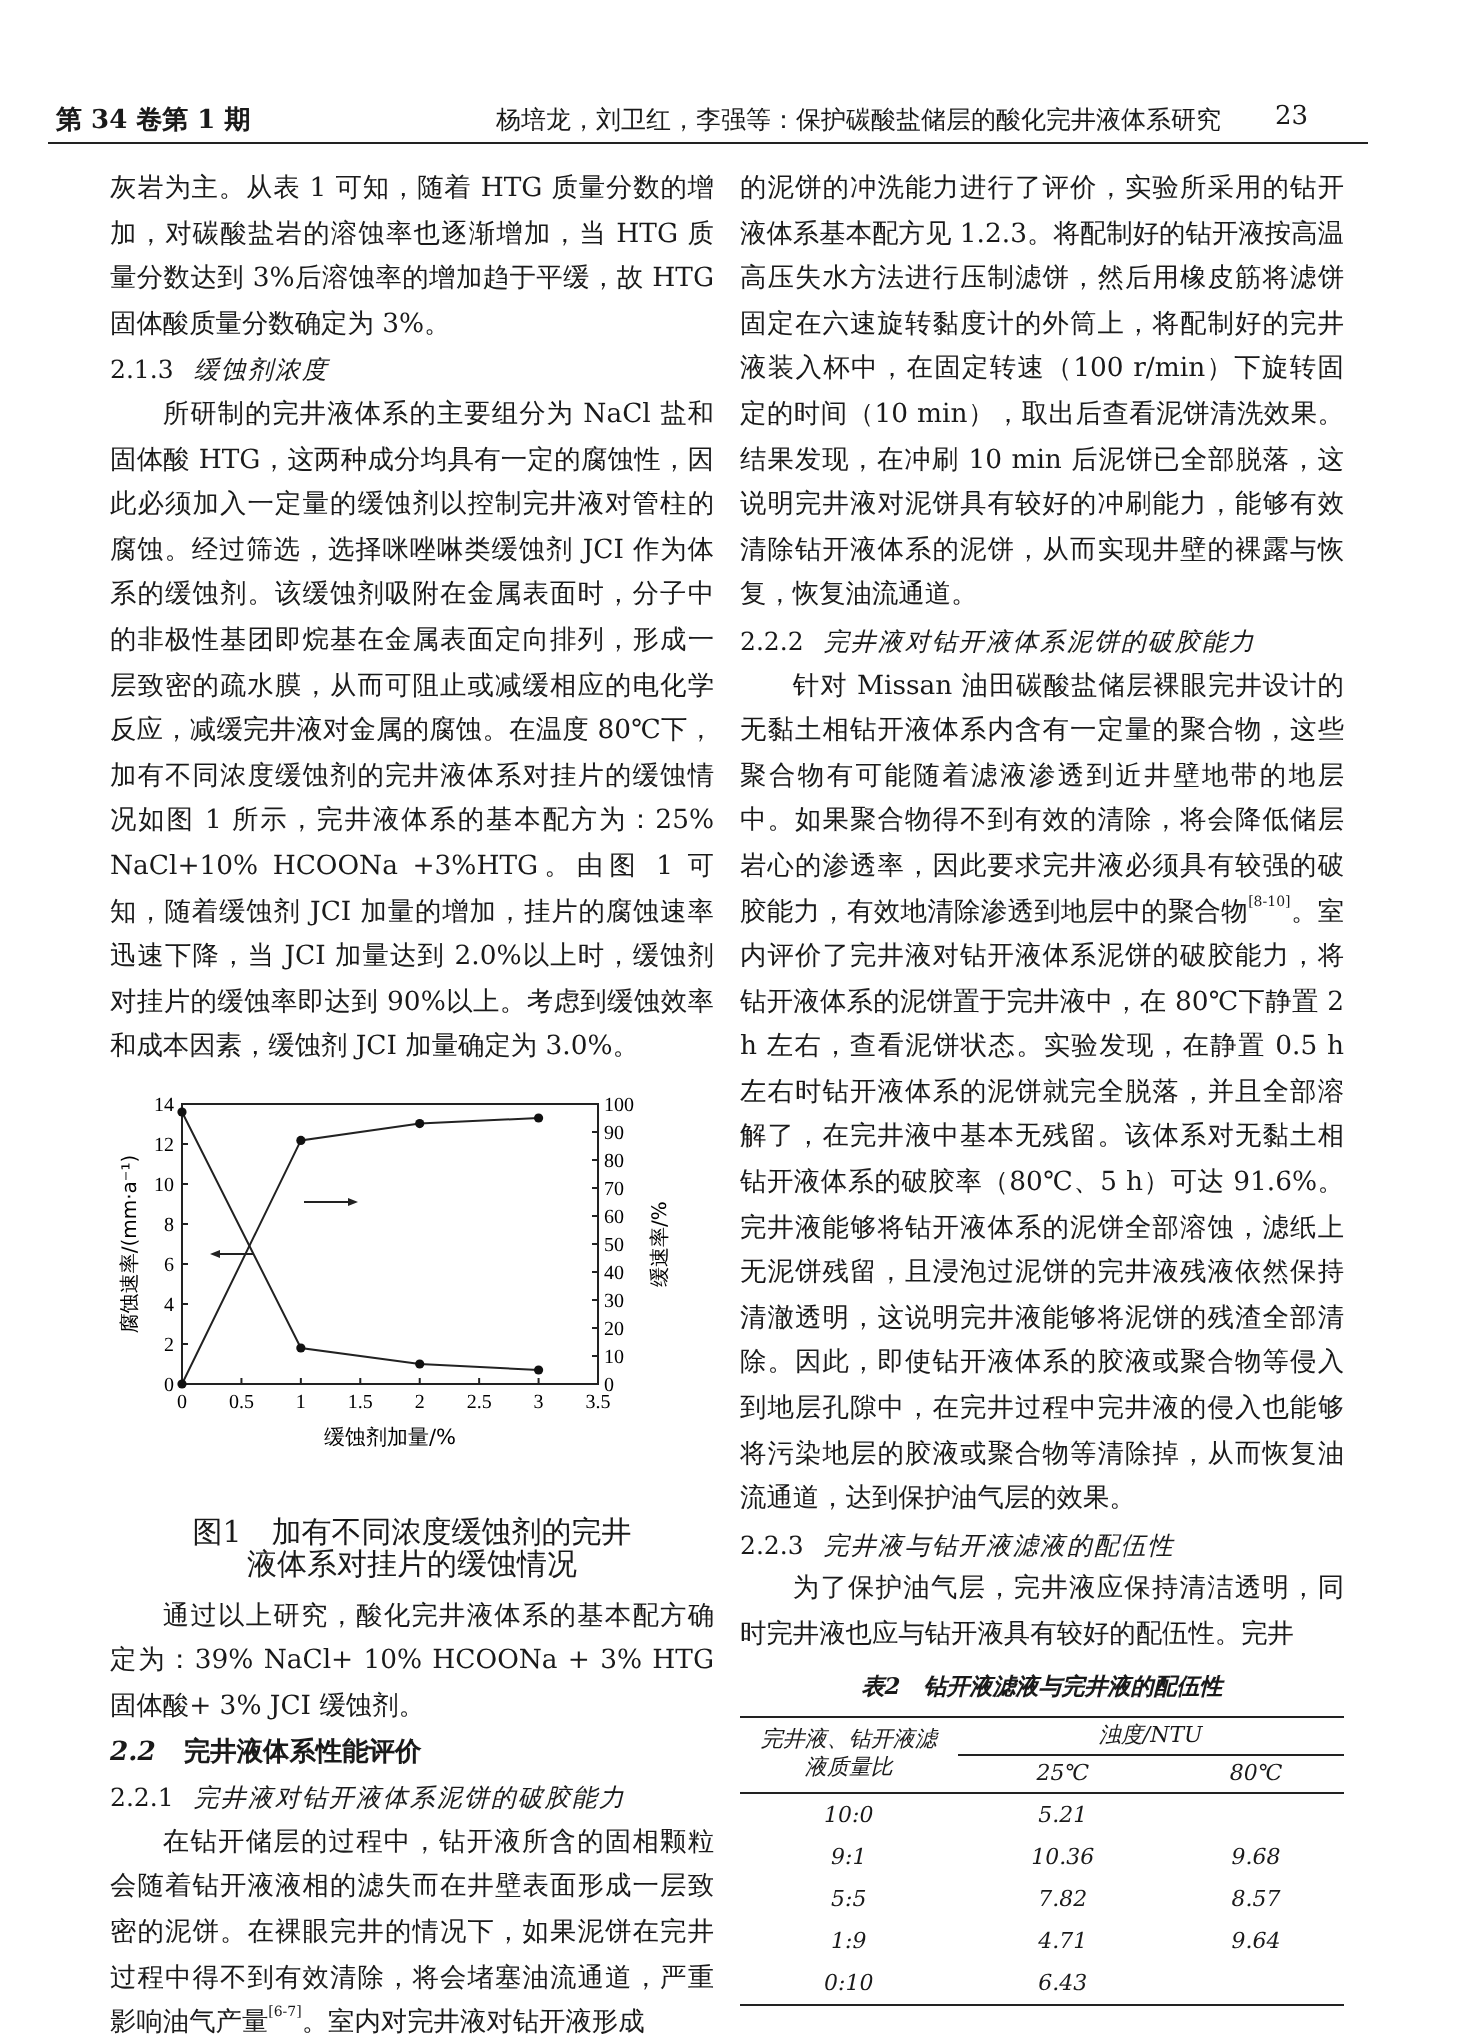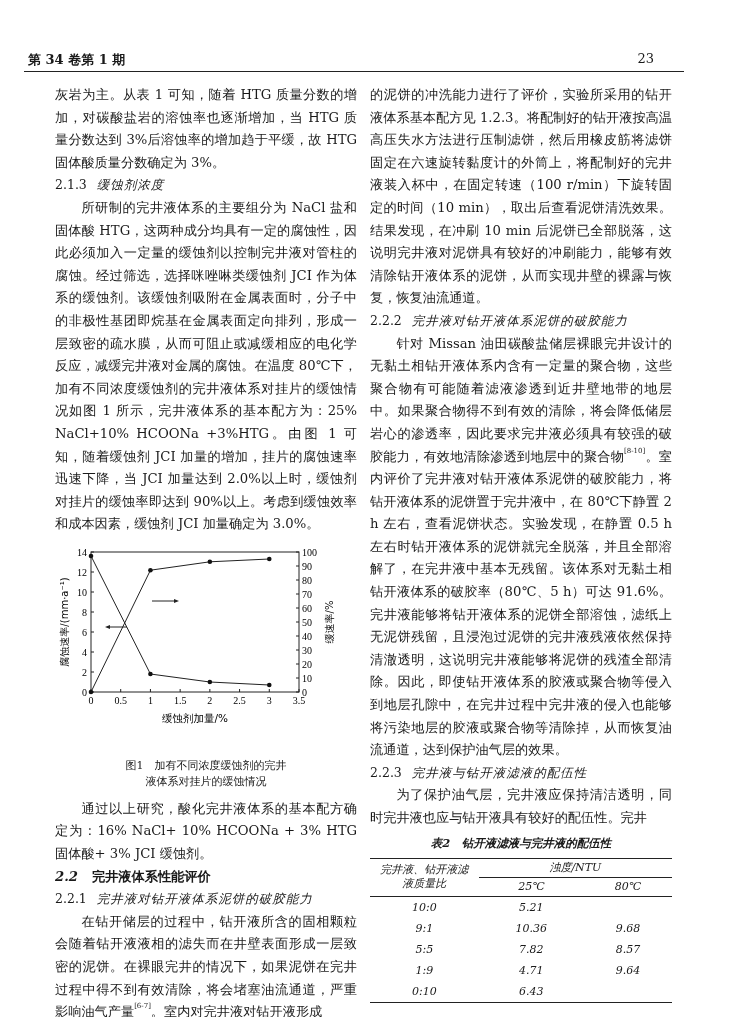--- a/index.html
+++ b/index.html
@@ -17,36 +17,37 @@
   .col p { margin:0; text-align:justify; text-align-last:left; }
   .col p.ind { text-indent:2em; }
   .h3 { font-size:12.5px; letter-spacing:1px; font-style:italic; margin:0; }
   .h3 .num { font-style:normal; letter-spacing:0; margin-right:10px; }
   .h2 { font-weight:bold; margin:0; font-size:13.2px; }
   .h2 .num { margin-right:14px;font-style:italic; }
   sup { font-size:7px; vertical-align:top; line-height:10px; }
 
   .figure { position:relative; width:302px; height:212px; margin:8px 0 0 0; }
   .figure svg { position:absolute; left:0; top:0; }
-  .fig-caption { text-align:center; font-size:11px; line-height:16px; margin-top:2px; }
+  .fig-caption { text-align:center; font-size:15px; line-height:16px; margin-top:2px; }
 
   .table-wrap { margin-top:4px;font-style:italic; }
   .table-title { text-align:center; font-weight:bold; font-size:11.5px; margin-bottom:6px; line-height:18px; }
   table { width:100%; border-collapse:collapse; font-size:11px; }
   table.t2 { border-top:1.5px solid #222; border-bottom:1.5px solid #222; }
   table.t2 th { font-weight:normal; padding:2px 0; line-height:14px; }
   table.t2 td { text-align:center; line-height:21px; padding:0; }
   .subhead { border-bottom:1px solid #222; }
   .midline { border-bottom:1px solid #222; }
 </style>
 </head>
 <body>
 
 <div class="header">
   <span class="left">第 34 卷第 1 期</span>
+  <span class="center">杨培龙，刘卫红，李强等：保护碳酸盐储层的酸化完井液体系研究</span>
   <span class="right">23</span>
 </div>
 
 <div class="col left">
   <p>灰岩为主。从表 1 可知，随着 HTG 质量分数的增加，对碳酸盐岩的溶蚀率也逐渐增加，当 HTG 质量分数达到 3%后溶蚀率的增加趋于平缓，故 HTG 固体酸质量分数确定为 3%。</p>
   <p class="h3"><span class="num">2.1.3</span><span>缓蚀剂浓度</span></p>
   <p class="ind">所研制的完井液体系的主要组分为 NaCl 盐和固体酸 HTG，这两种成分均具有一定的腐蚀性，因此必须加入一定量的缓蚀剂以控制完井液对管柱的腐蚀。经过筛选，选择咪唑啉类缓蚀剂 JCI 作为体系的缓蚀剂。该缓蚀剂吸附在金属表面时，分子中的非极性基团即烷基在金属表面定向排列，形成一层致密的疏水膜，从而可阻止或减缓相应的电化学反应，减缓完井液对金属的腐蚀。在温度 80℃下，加有不同浓度缓蚀剂的完井液体系对挂片的缓蚀情况如图 1 所示，完井液体系的基本配方为：25% NaCl+10% HCOONa +3%HTG。由图 1 可知，随着缓蚀剂 JCI 加量的增加，挂片的腐蚀速率迅速下降，当 JCI 加量达到 2.0%以上时，缓蚀剂对挂片的缓蚀率即达到 90%以上。考虑到缓蚀效率和成本因素，缓蚀剂 JCI 加量确定为 3.0%。</p>
 
   <div class="figure">
     <svg id="chart" width="302" height="190" viewBox="0 0 302 190">
@@ -122,21 +123,21 @@
         <text x="140" y="178" font-size="10.5" text-anchor="middle" font-family="DejaVu Sans, sans-serif">缓蚀剂加量/%</text>
         <text x="0" y="0" font-size="10" text-anchor="middle" font-family="DejaVu Sans, sans-serif" transform="translate(13,78) rotate(-90)">腐蚀速率/(mm·a⁻¹)</text>
         <text x="0" y="0" font-size="10" text-anchor="middle" font-family="DejaVu Sans, sans-serif" transform="translate(278,78) rotate(-90)">缓速率/%</text>
       </svg>
   </div>
   <div class="fig-caption">
     <div>图1　加有不同浓度缓蚀剂的完井</div>
     <div>液体系对挂片的缓蚀情况</div>
   </div>
 
-  <p class="ind" style="margin-top:8px">通过以上研究，酸化完井液体系的基本配方确定为：16% NaCl+ 10% HCOONa + 3% HTG 固体酸+ 3% JCI 缓蚀剂。</p>
+  <p class="ind" style="margin-top:8px">通过以上研究，酸化完井液体系的基本配方确定为：39% NaCl+ 10% HCOONa + 3% HTG 固体酸+ 3% JCI 缓蚀剂。</p>
   <p class="h2"><span class="num">2.2</span><span>完井液体系性能评价</span></p>
   <p class="h3"><span class="num">2.2.1</span><span>完井液对钻开液体系泥饼的破胶能力</span></p>
   <p class="ind"><span>在钻开储层的过程中，钻开液所含的固相颗粒会随着钻开液液相的滤失而在井壁表面形成一层致密的泥饼。在裸眼完井的情况下，如果泥饼在完井过程中得不到有效清除，将会堵塞油流通道，严重影响油气产量</span><sup>[6-7]</sup><span>。室内对完井液对钻开液形成</span></p>
 </div>
 
 <div class="col right">
   <p>的泥饼的冲洗能力进行了评价，实验所采用的钻开液体系基本配方见 1.2.3。将配制好的钻开液按高温高压失水方法进行压制滤饼，然后用橡皮筋将滤饼固定在六速旋转黏度计的外筒上，将配制好的完井液装入杯中，在固定转速（100 r/min）下旋转固定的时间（10 min），取出后查看泥饼清洗效果。结果发现，在冲刷 10 min 后泥饼已全部脱落，这说明完井液对泥饼具有较好的冲刷能力，能够有效清除钻开液体系的泥饼，从而实现井壁的裸露与恢复，恢复油流通道。</p>
   <p class="h3"><span class="num">2.2.2</span><span>完井液对钻开液体系泥饼的破胶能力</span></p>
   <p class="ind"><span>针对 Missan 油田碳酸盐储层裸眼完井设计的无黏土相钻开液体系内含有一定量的聚合物，这些聚合物有可能随着滤液渗透到近井壁地带的地层中。如果聚合物得不到有效的清除，将会降低储层岩心的渗透率，因此要求完井液必须具有较强的破胶能力，有效地清除渗透到地层中的聚合物</span><sup>[8-10]</sup><span>。室内评价了完井液对钻开液体系泥饼的破胶能力，将钻开液体系的泥饼置于完井液中，在 80℃下静置 2 h 左右，查看泥饼状态。实验发现，在静置 0.5 h 左右时钻开液体系的泥饼就完全脱落，并且全部溶解了，在完井液中基本无残留。该体系对无黏土相钻开液体系的破胶率（80℃、5 h）可达 91.6%。完井液能够将钻开液体系的泥饼全部溶蚀，滤纸上无泥饼残留，且浸泡过泥饼的完井液残液依然保持清澈透明，这说明完井液能够将泥饼的残渣全部清除。因此，即使钻开液体系的胶液或聚合物等侵入到地层孔隙中，在完井过程中完井液的侵入也能够将污染地层的胶液或聚合物等清除掉，从而恢复油流通道，达到保护油气层的效果。</span></p>
   <p class="h3"><span class="num">2.2.3</span><span>完井液与钻开液滤液的配伍性</span></p>

